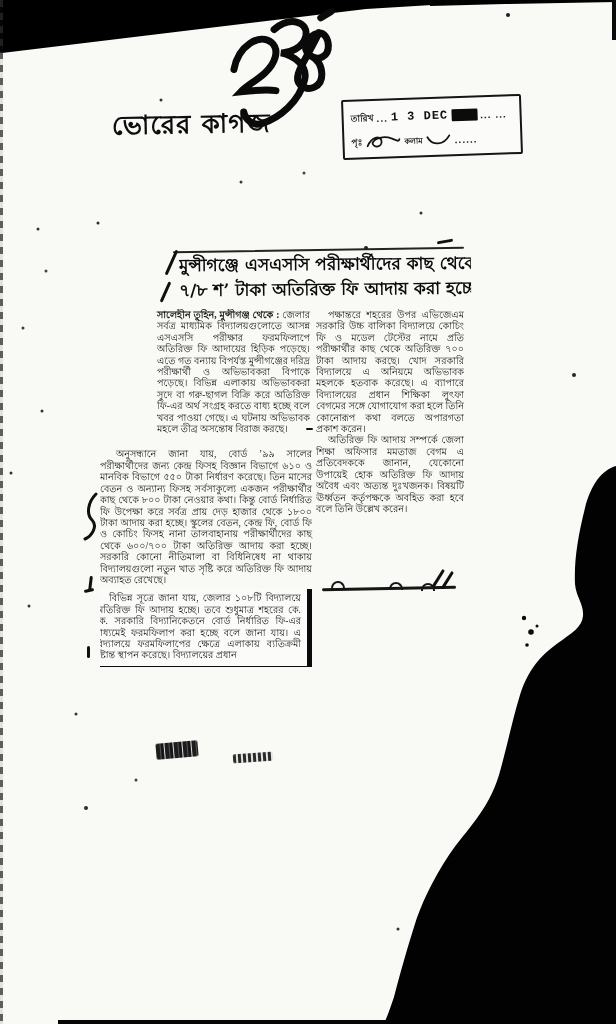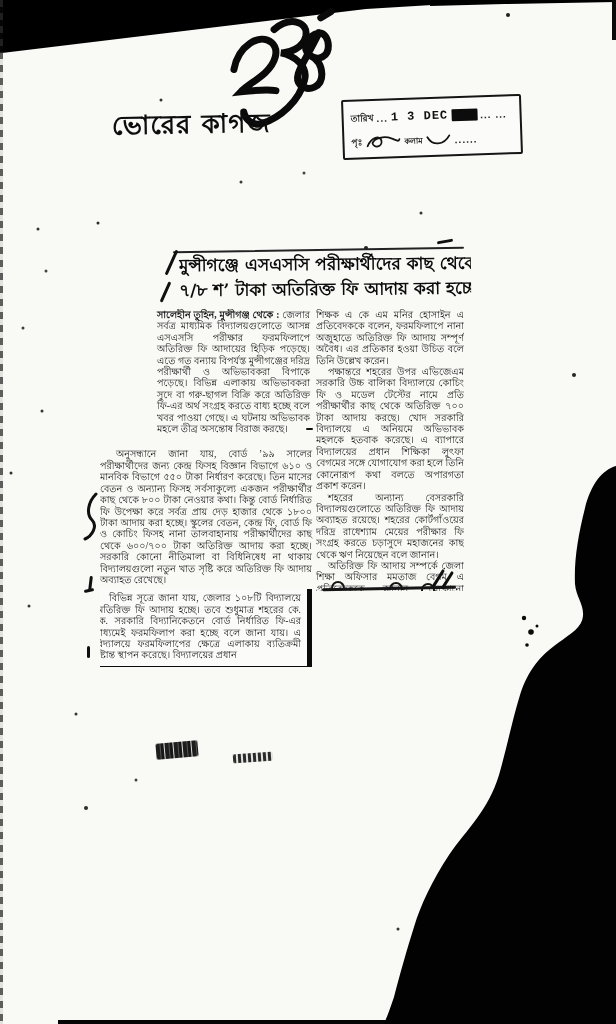--- a/index.html
+++ b/index.html
@@ -134,23 +134,21 @@
     <div class="hl">৭/৮ শ’ টাকা অতিরিক্ত ফি আদায় করা হচ্ছে</div>
   </div>
 
   <div class="abs colwrap left-col">
     <p class="lead-para" style="margin-top:0"><span class="byline">সালেহীন তুহিন, মুন্সীগঞ্জ থেকে :</span> <span>জেলার সর্বত্র মাধ্যমিক বিদ্যালয়গুলোতে আসন্ন এসএসসি পরীক্ষার ফরমফিলাপে অতিরিক্ত ফি আদায়ের হিড়িক পড়েছে। এতে গত বন্যায় বিপর্যস্ত মুন্সীগঞ্জের দরিদ্র পরীক্ষার্থী ও অভিভাবকরা বিপাকে পড়েছে। বিভিন্ন এলাকায় অভিভাবকরা সুদে বা গরু-ছাগল বিক্রি করে অতিরিক্ত ফি-এর অর্থ সংগ্রহ করতে বাধ্য হচ্ছে বলে খবর পাওয়া গেছে। এ ঘটনায় অভিভাবক মহলে তীব্র অসন্তোষ বিরাজ করছে।</span></p>
     <p class="para2">অনুসন্ধানে জানা যায়, বোর্ড ’৯৯ সালের পরীক্ষার্থীদের জন্য কেন্দ্র ফিসহ বিজ্ঞান বিভাগে ৬১০ ও মানবিক বিভাগে ৫৫০ টাকা নির্ধারণ করেছে। তিন মাসের বেতন ও অন্যান্য ফিসহ সর্বসাকুল্যে একজন পরীক্ষার্থীর কাছ থেকে ৮০০ টাকা নেওয়ার কথা। কিন্তু বোর্ড নির্ধারিত ফি উপেক্ষা করে সর্বত্র প্রায় দেড় হাজার থেকে ১৮০০ টাকা আদায় করা হচ্ছে। স্কুলের বেতন, কেন্দ্র ফি, বোর্ড ফি ও কোচিং ফিসহ নানা তালবাহানায় পরীক্ষার্থীদের কাছ থেকে ৬০০/৭০০ টাকা অতিরিক্ত আদায় করা হচ্ছে। সরকারি কোনো নীতিমালা বা বিধিনিষেধ না থাকায় বিদ্যালয়গুলো নতুন খাত সৃষ্টি করে অতিরিক্ত ফি আদায় অব্যাহত রেখেছে।</p>
     <div class="boxed-para">বিভিন্ন সূত্রে জানা যায়, জেলার ১০৮টি বিদ্যালয়ে অতিরিক্ত ফি আদায় হচ্ছে। তবে শুধুমাত্র শহরের কে. কে. সরকারি বিদ্যানিকেতনে বোর্ড নির্ধারিত ফি-এর মাধ্যমেই ফরমফিলাপ করা হচ্ছে বলে জানা যায়। এ বিদ্যালয়ে ফরমফিলাপের ক্ষেত্রে এলাকায় ব্যতিক্রমী দৃষ্টান্ত স্থাপন করেছে। বিদ্যালয়ের প্রধান</div>
   </div>
 
   <div class="abs colwrap right-col">
-    <p class="rc-para first">শিক্ষক এ কে এম মনির হোসাইন এ প্রতিবেদককে বলেন, ফরমফিলাপে নানা অজুহাতে অতিরিক্ত ফি আদায় সম্পূর্ণ অবৈধ। এর প্রতিকার হওয়া উচিত বলে তিনি উল্লেখ করেন।</p>
     <p class="rc-para">পক্ষান্তরে শহরের উপর এভিজেএম সরকারি উচ্চ বালিকা বিদ্যালয়ে কোচিং ফি ও মডেল টেস্টের নামে প্রতি পরীক্ষার্থীর কাছ থেকে অতিরিক্ত ৭০০ টাকা আদায় করছে। খোদ সরকারি বিদ্যালয়ে এ অনিয়মে অভিভাবক মহলকে হতবাক করেছে। এ ব্যাপারে বিদ্যালয়ের প্রধান শিক্ষিকা লুৎফা বেগমের সঙ্গে যোগাযোগ করা হলে তিনি কোনোরূপ কথা বলতে অপারগতা প্রকাশ করেন।</p>
-    <p class="rc-para">শহরের অন্যান্য বেসরকারি বিদ্যালয়গুলোতে অতিরিক্ত ফি আদায় অব্যাহত রয়েছে। শহরের কোর্টগাঁওয়ের দরিদ্র রাধেশ্যাম মেয়ের পরীক্ষার ফি সংগ্রহ করতে চড়াসুদে মহাজনের কাছ থেকে ঋণ নিয়েছেন বলে জানান।</p>
     <p class="rc-para">অতিরিক্ত ফি আদায় সম্পর্কে জেলা শিক্ষা অফিসার মমতাজ বেগম এ প্রতিবেদককে জানান, যেকোনো উপায়েই হোক অতিরিক্ত ফি আদায় অবৈধ এবং অত্যন্ত দুঃখজনক। বিষয়টি ঊর্ধ্বতন কর্তৃপক্ষকে অবহিত করা হবে বলে তিনি উল্লেখ করেন।</p>
   </div>
 
   <div class="abs box-smudge-line"></div>
   <div class="abs bump" style="left:331px;top:581px;"></div>
   <div class="abs bump" style="left:389px;top:582px;"></div>
   <div class="abs bump" style="left:421px;top:583px;"></div>
   <div class="abs hatch" style="left:437px;top:568px;"></div>
   <div class="abs hatch" style="left:446px;top:570px;"></div>
 

